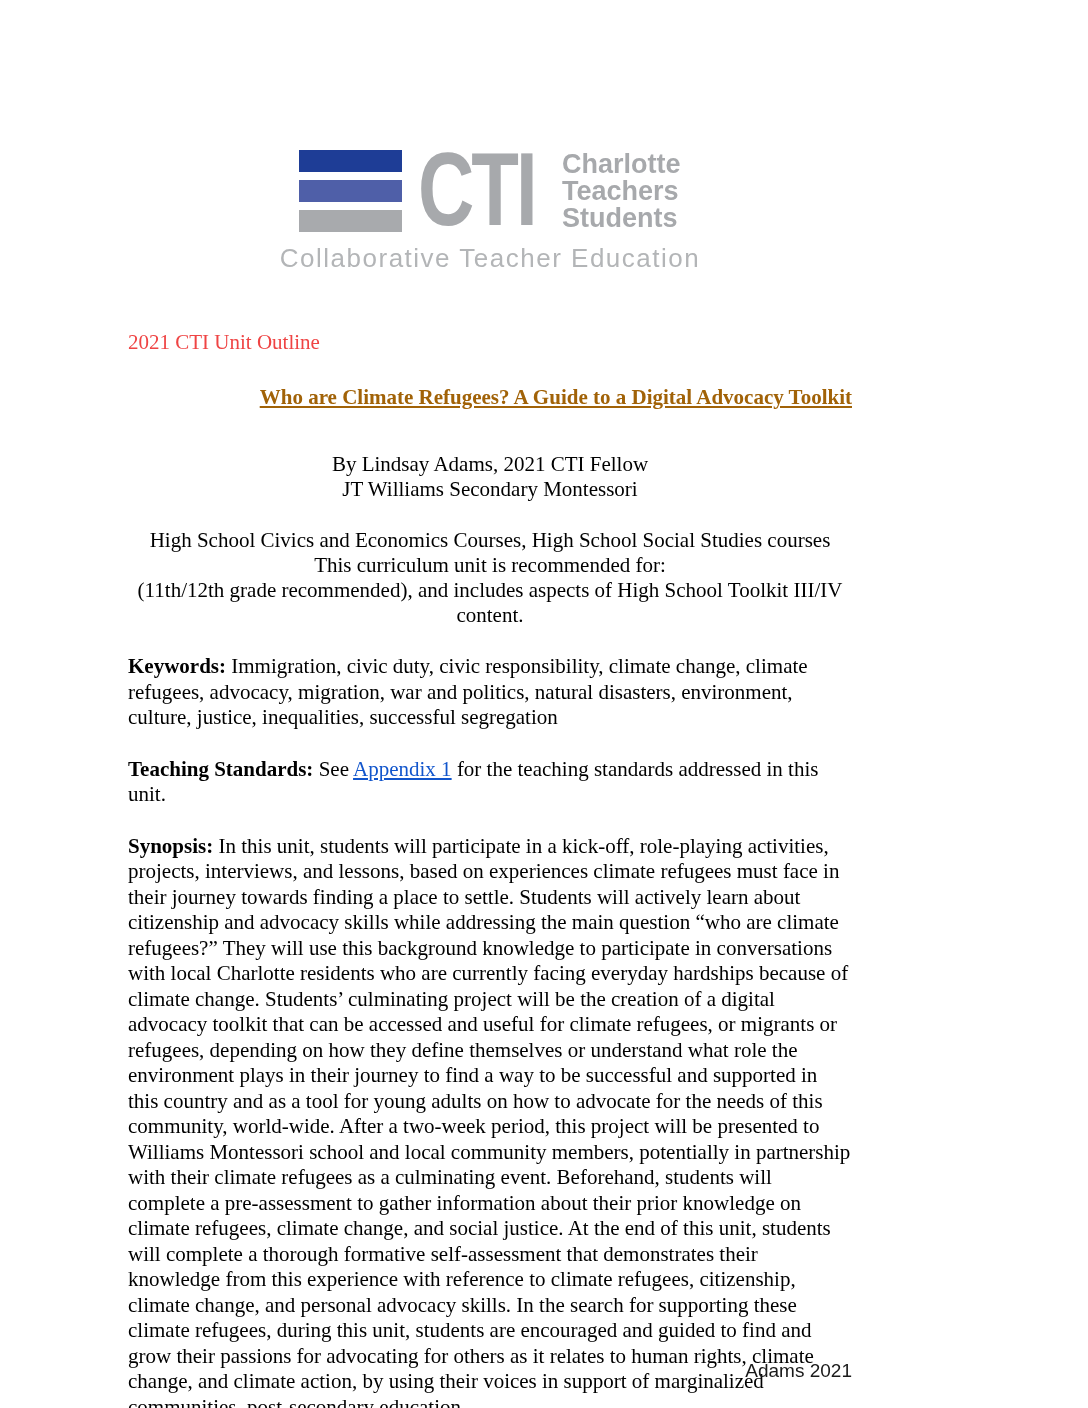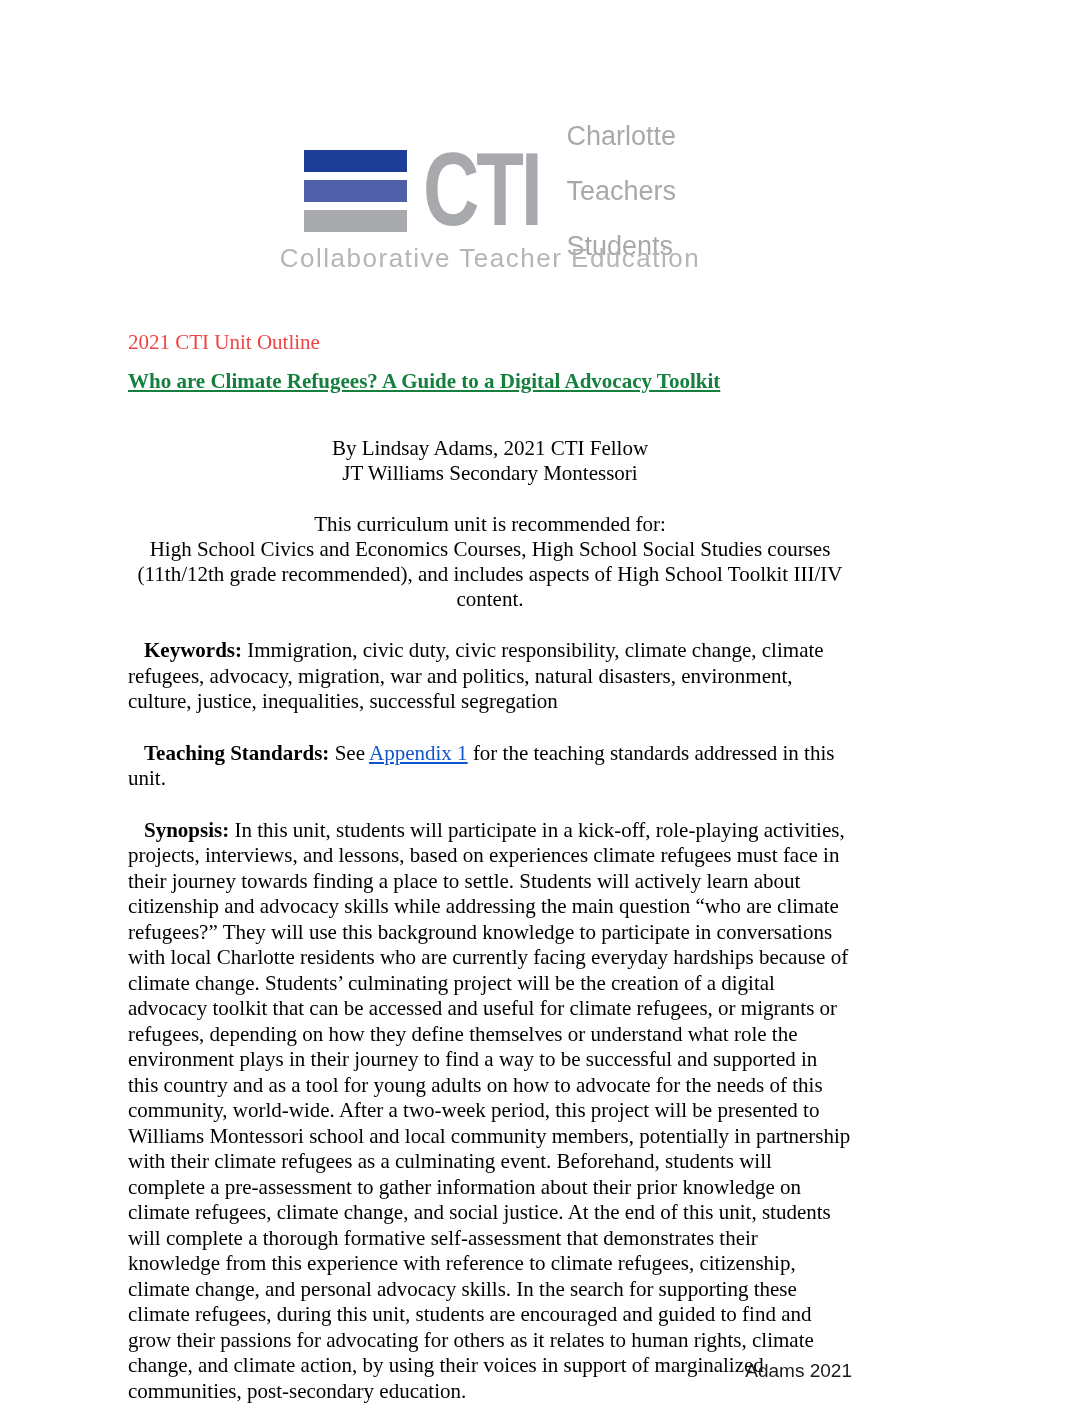--- a/index.html
+++ b/index.html
@@ -42,56 +42,55 @@
     font-size: 104px;
     line-height: 78px;
     letter-spacing: -4px;
     margin-left: 16px;
     transform: scaleX(0.75);
     transform-origin: left center;
     white-space: nowrap;
   }
   .logo-name {
     font-family: "Liberation Sans", sans-serif;
-    font-weight: normal;
+    font-weight: bold;
     color: #a7a9ac;
     font-size: 27px;
     line-height: 27px;
     margin-left: -12px;
     display: flex;
     flex-direction: column;
     justify-content: center;
-    gap: 28px;
   }
   .logo-tagline {
     margin-top: 11px;
     font-family: "Liberation Sans", sans-serif;
     font-weight: normal;
     color: #b3b5b7;
     font-size: 26px;
     letter-spacing: 1.5px;
     white-space: nowrap;
     text-align: right;
   }
 
   
   .outline-label {
     margin-top: 56px;
     font-size: 21px;
     line-height: 25px;
     color: #ef4444;
   }
   .unit-title {
-    margin-top: 14px;
-    text-align: left;
+    margin-top: 30px;
+    text-align: right;
     font-size: 21px;
     line-height: 25px;
     font-weight: bold;
     text-decoration: underline;
-    color: #15803d;
+    color: #a16207;
   }
   .byline-block {
     margin-top: 42px;
     text-align: center;
     font-size: 21px;
     line-height: 25px;
   }
   .recommendation-block {
     margin-top: 26px;
     text-align: center;
@@ -99,21 +98,21 @@
     line-height: 25px;
   }
 
   
   .para {
     margin-top: 26px;
     font-size: 21px;
     line-height: 25.5px;
     text-align: left;
   }
-  .para b { font-weight: bold; margin-left: 16px; }
+  .para b { font-weight: bold; }
   .appendix-link {
     color: #1155cc;
     text-decoration: underline;
     cursor: pointer;
   }
 
   
   .page-footer {
     position: absolute;
     top: 1360px;
@@ -148,22 +147,22 @@
 
     <div class="outline-label">2021 CTI Unit Outline</div>
     <div class="unit-title">Who are Climate Refugees? A Guide to a Digital Advocacy Toolkit</div>
 
     <div class="byline-block">
       <div>By Lindsay Adams, 2021 CTI Fellow</div>
       <div>JT Williams Secondary Montessori</div>
     </div>
 
     <div class="recommendation-block">
+      <div>High School Civics and Economics Courses, High School Social Studies courses</div>
       <div>This curriculum unit is recommended for:</div>
-      <div>High School Civics and Economics Courses, High School Social Studies courses</div>
       <div>(11th/12th grade recommended), and includes aspects of High School Toolkit III/IV</div>
       <div>content.</div>
     </div>
 
     <p class="para"><b>Keywords:</b> <span>Immigration, civic duty, civic responsibility, climate change, climate refugees, advocacy, migration, war and politics, natural disasters, environment, culture, justice, inequalities, successful segregation</span></p>
 
     <p class="para"><b>Teaching Standards:</b> <span>See</span> <a class="appendix-link">Appendix 1</a> <span>for the teaching standards addressed in this unit.</span></p>
 
     <p class="para"><b>Synopsis:</b> <span>In this unit, students will participate in a kick-off, role-playing activities, projects, interviews, and lessons, based on experiences climate refugees must face in their journey towards finding a place to settle. Students will actively learn about citizenship and advocacy skills while addressing the main question “who are climate refugees?” They will use this background knowledge to participate in conversations with local Charlotte residents who are currently facing everyday hardships because of climate change. Students’ culminating project will be the creation of a digital advocacy toolkit that can be accessed and useful for climate refugees, or migrants or refugees, depending on how they define themselves or understand what role the environment plays in their journey to find a way to be successful and supported in this country and as a tool for young adults on how to advocate for the needs of this community, world-wide. After a two-week period, this project will be presented to Williams Montessori school and local community members, potentially in partnership with their climate refugees as a culminating event. Beforehand, students will complete a pre-assessment to gather information about their prior knowledge on climate refugees, climate change, and social justice. At the end of this unit, students will complete a thorough formative self-assessment that demonstrates their knowledge from this experience with reference to climate refugees, citizenship, climate change, and personal advocacy skills. In the search for supporting these climate refugees, during this unit, students are encouraged and guided to find and grow their passions for advocating for others as it relates to human rights, climate change, and climate action, by using their voices in support of marginalized communities, post-secondary education.</span></p>
 

